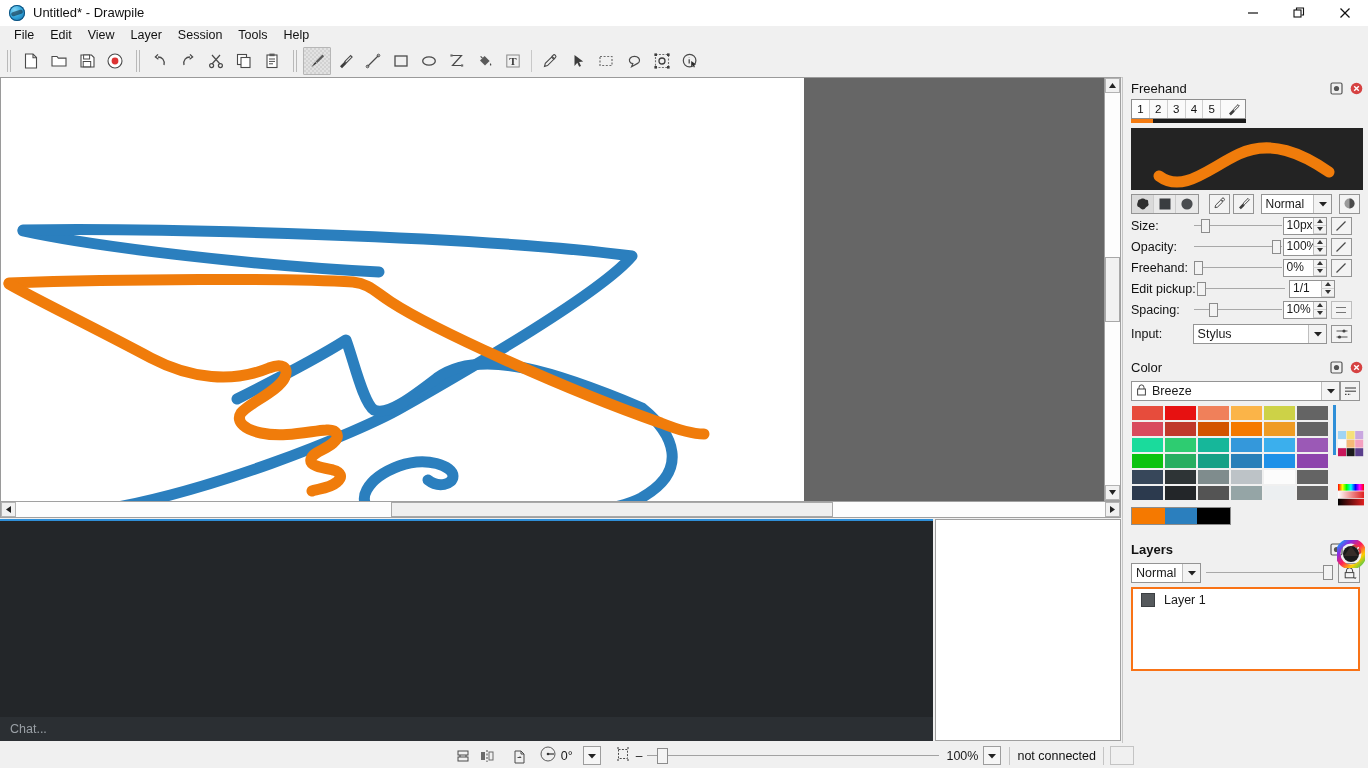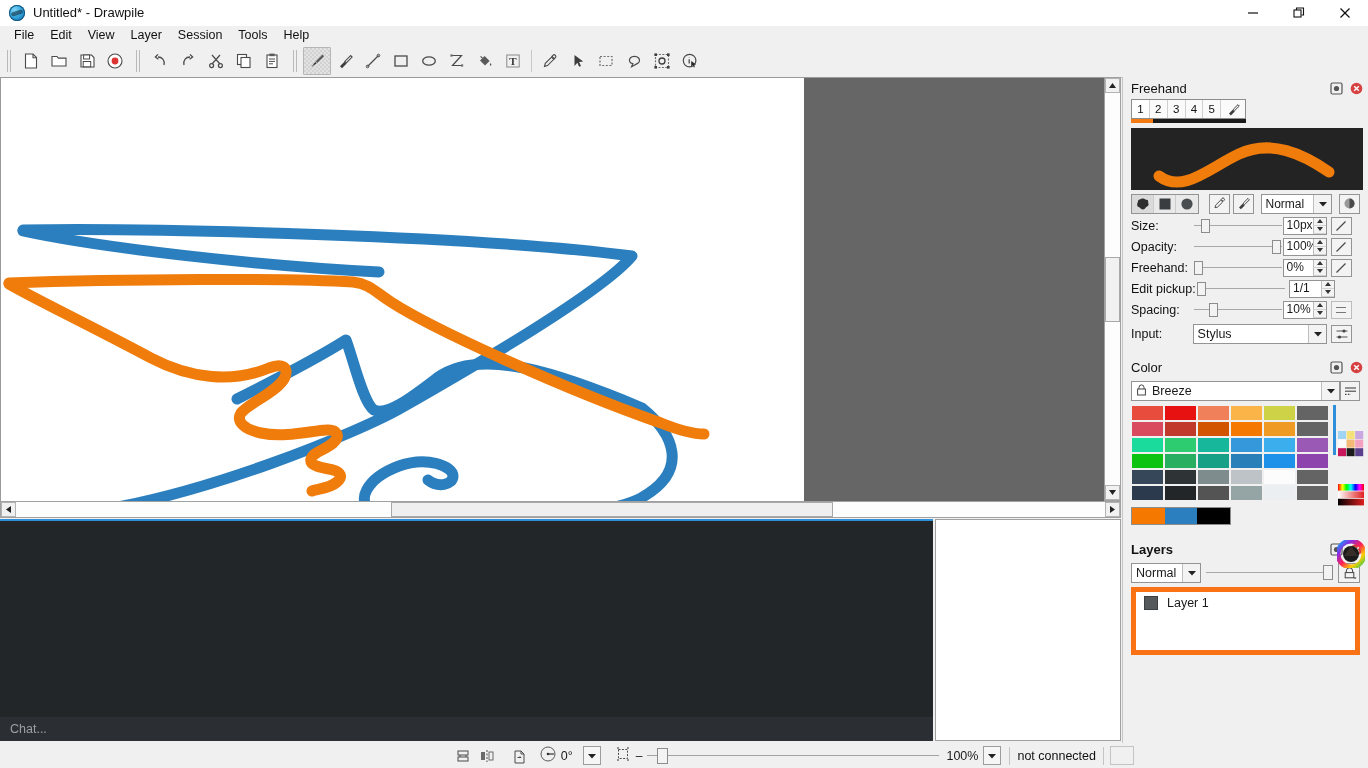--- a/index.html
+++ b/index.html
@@ -130,21 +130,21 @@
   .recent{display:flex;margin:6px 8px 0 8px;width:100px;height:18px;border:1px solid #8d8d8d;box-sizing:border-box;}
   .recent div{flex:1;}
 
   .layerrow{display:flex;align-items:center;margin:3px 8px 0 8px;gap:5px;}
   .lsel{width:70px;height:20px;border:1px solid #949494;background:#ffffff;display:flex;align-items:center;padding-left:4px;font-size:12.5px;position:relative;box-sizing:border-box;}
   .lsel .arrow{position:absolute;right:0;top:0;width:17px;height:18px;background:#f3f3f3;border-left:1px solid #bfbfbf;display:flex;align-items:center;justify-content:center;}
   .lslider{position:relative;flex:1;height:18px;}
   .ltrack{position:absolute;left:0;top:8px;right:0;height:1px;background:#a8a8a8;}
   .lhandle{position:absolute;right:0;top:1px;width:10px;height:15px;background:#f3f3f3;border:1px solid #8c8c8c;box-sizing:border-box;}
   .llock{width:22px;height:20px;border:1px solid #949494;background:#f3f3f3;display:flex;align-items:center;justify-content:center;box-sizing:border-box;}
-  .layerlist{margin:4px 8px 0 8px;height:68px;background:#ffffff;border:5px solid #f97316;box-sizing:border-box;}
+  .layerlist{margin:4px 8px 0 8px;height:84px;background:#ffffff;border:2px solid #f97316;box-sizing:border-box;}
   .layeritem{display:flex;align-items:center;gap:9px;height:22px;padding-left:8px;font-size:12.5px;}
   .lthumb{width:14px;height:14px;background:#55595c;border:1px solid #3b3f42;box-sizing:border-box;}
 
   .modeswatch{margin-top:6px;}
 </style>
 </head>
 <body>
 
 <div class="app">
 

